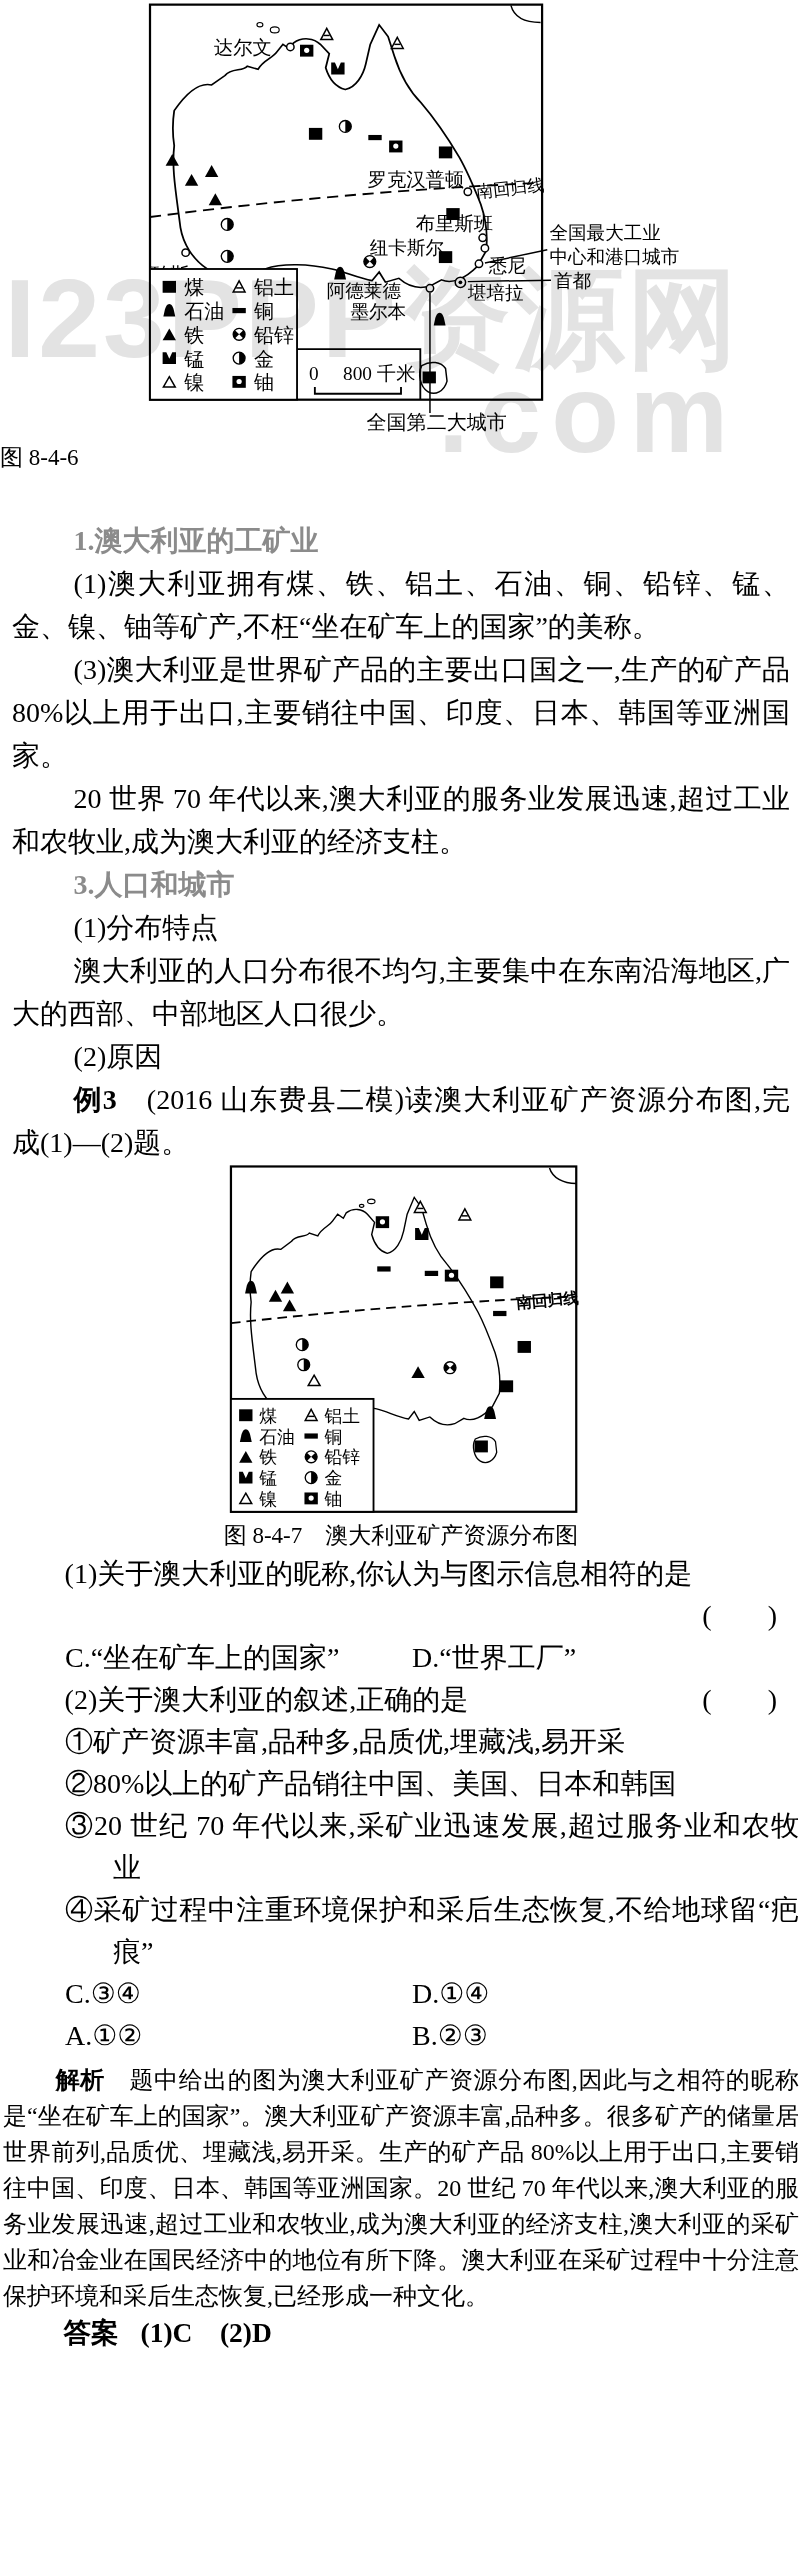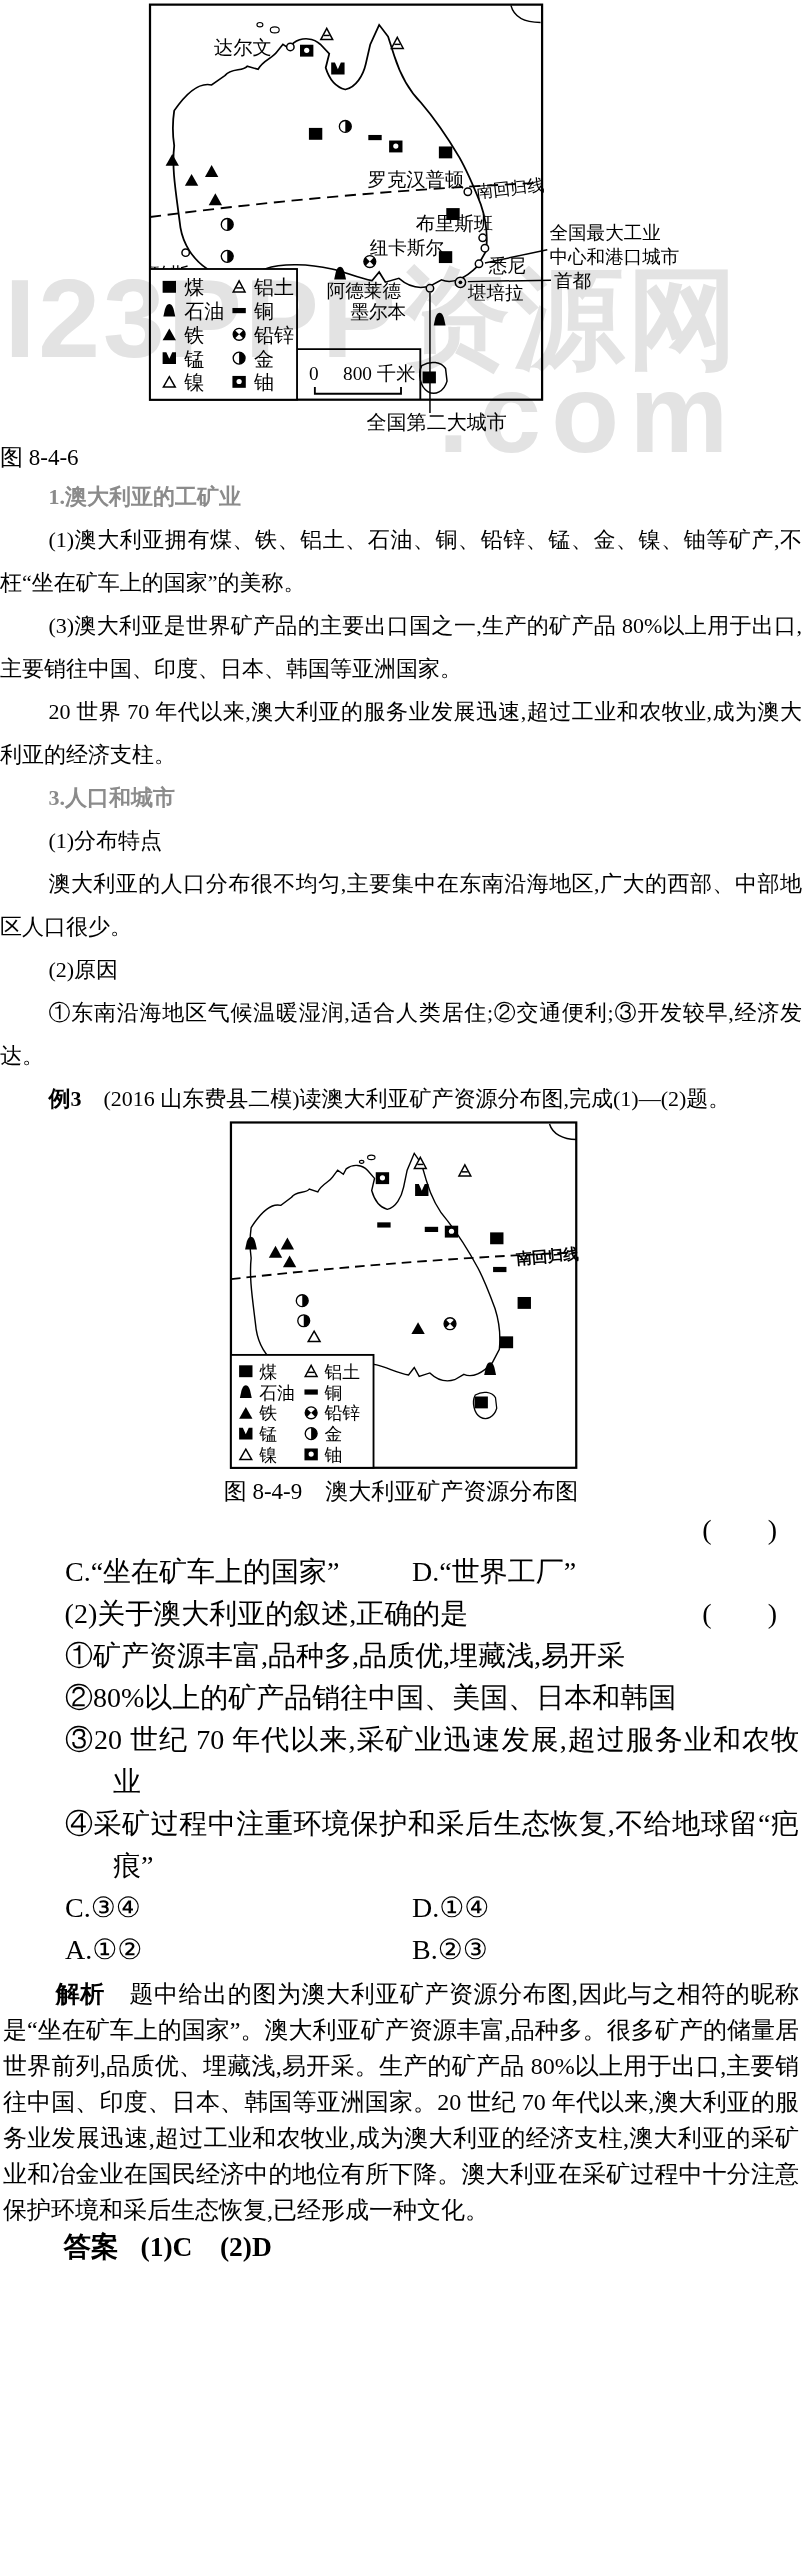--- a/index.html
+++ b/index.html
@@ -6,21 +6,21 @@
   body{width:802px;height:2576px;overflow:hidden;position:relative;
        font-family:"Liberation Serif","DejaVu Serif",serif;color:#000;}
   .wm{position:absolute;z-index:5;color:#e3e3e3;font-weight:bold;
       mix-blend-mode:multiply;pointer-events:none;white-space:nowrap;
       font-family:"Liberation Sans","DejaVu Sans",sans-serif;}
   #wm1{top:245px;left:4.5px;font-size:111px;letter-spacing:3px;}
   #wm2{top:350px;left:438px;font-size:111px;letter-spacing:10.4px;}
   svg text{font-family:"Liberation Serif","DejaVu Serif",serif;fill:#000;}
   .figcap{height:34px;line-height:34px;font-size:23px;}
   .figcap2{height:34px;line-height:34px;text-align:center;font-size:23px;}
-  .maintext{font-size:22px;line-height:43px;padding:0 0;}
+  .maintext{font-size:28px;line-height:43px;padding:0 12px;margin-top:44px;}
   .maintext p{margin:0;text-indent:2.2em;text-align:justify;}
   .maintext p.h{color:#8b8b8b;font-weight:bold;text-indent:2.2em;}
   .maintext p.noj{text-align:left;}
   b.inb{font-weight:bold;}
   .qblock{font-size:28px;line-height:42px;padding:0 3px;}
   .qblock .qline{text-indent:2.2em;}
   .qblock .bracketline{text-align:right;padding-right:22px;}
   .qblock .q2row{display:flex;justify-content:space-between;padding-right:22px;}
   .qblock .q2row .qt{text-indent:2.2em;flex:1;}
   .optrow{position:relative;padding-left:62px;}
@@ -188,21 +188,20 @@
 
 <div class="maintext">
   <p class="h noj">1.澳大利亚的工矿业</p>
   <p>(1)澳大利亚拥有煤、铁、铝土、石油、铜、铅锌、锰、金、镍、铀等矿产,不枉“坐在矿车上的国家”的美称。</p>
   <p>(3)澳大利亚是世界矿产品的主要出口国之一,生产的矿产品 80%以上用于出口,主要销往中国、印度、日本、韩国等亚洲国家。</p>
   <p>20 世界 70 年代以来,澳大利亚的服务业发展迅速,超过工业和农牧业,成为澳大利亚的经济支柱。</p>
   <p class="h noj">3.人口和城市</p>
   <p class="noj">(1)分布特点</p>
   <p>澳大利亚的人口分布很不均匀,主要集中在东南沿海地区,广大的西部、中部地区人口很少。</p>
   <p class="noj">(2)原因</p>
-  <p>①东南沿海地区气候温暖湿润,适合人类居住;②交通便利;③开发较早,经济发达。</p>
   <p><b class="inb">例3</b>　<span>(2016 山东费县二模)读澳大利亚矿产资源分布图,完成(1)—(2)题。</span></p>
 </div>
 
 
 <svg width="802" height="351" viewBox="0 0 1080 472">
   <rect x="311" y="3" width="465" height="465" fill="none" stroke="#000" stroke-width="3"></rect>
   <use href="#aus-main" transform="translate(321,40) scale(0.955,0.91)"></use>
   <use href="#tas" transform="translate(640,370) scale(0.85)"></use>
   <ellipse cx="500" cy="50" rx="5" ry="3" fill="none" stroke="#000" stroke-width="1.5"></ellipse>
   <ellipse cx="487" cy="56" rx="3" ry="2" fill="none" stroke="#000" stroke-width="1.5"></ellipse>
@@ -250,24 +249,25 @@
   <use href="#sym-copper" x="419" y="366"></use>
     <text x="437" y="375" font-size="24">铜</text>
   <use href="#sym-leadzinc" x="419" y="394"></use>
     <text x="437" y="403" font-size="24">铅锌</text>
   <use href="#sym-gold" x="419" y="422"></use>
     <text x="437" y="431" font-size="24">金</text>
   <use href="#sym-uranium" x="419" y="450"></use>
     <text x="437" y="459" font-size="24">铀</text>
 </svg>
 
-<div class="figcap2">图 8-4-9　澳大利亚矿产资源分布图</div>
+<div class="figcap2">图 8-4-7　澳大利亚矿产资源分布图</div>
 
 
 <div class="qblock">
+  <div class="qline">(1)关于澳大利亚的昵称,你认为与图示信息相符的是</div>
   <div class="bracketline">(　　)</div>
   <div class="optrow">
     <span>C.“坐在矿车上的国家”</span>
     <span class="right">D.“世界工厂”</span>
   </div>
   <div class="q2row">
     <span class="qt">(2)关于澳大利亚的叙述,正确的是</span>
     <span>(　　)</span>
   </div>
   <div class="qitem">①矿产资源丰富,品种多,品质优,埋藏浅,易开采</div>

